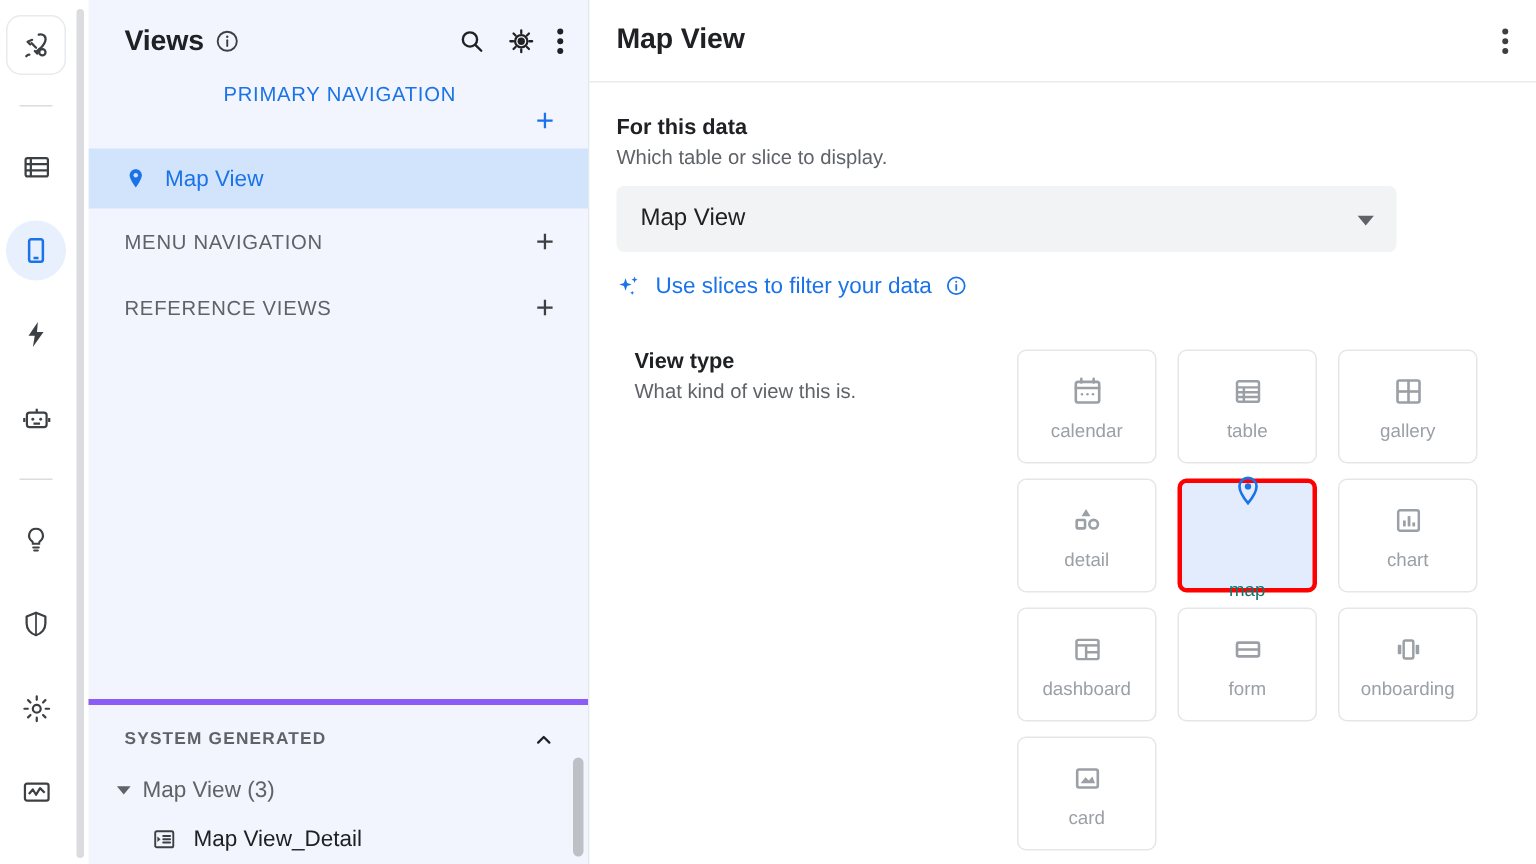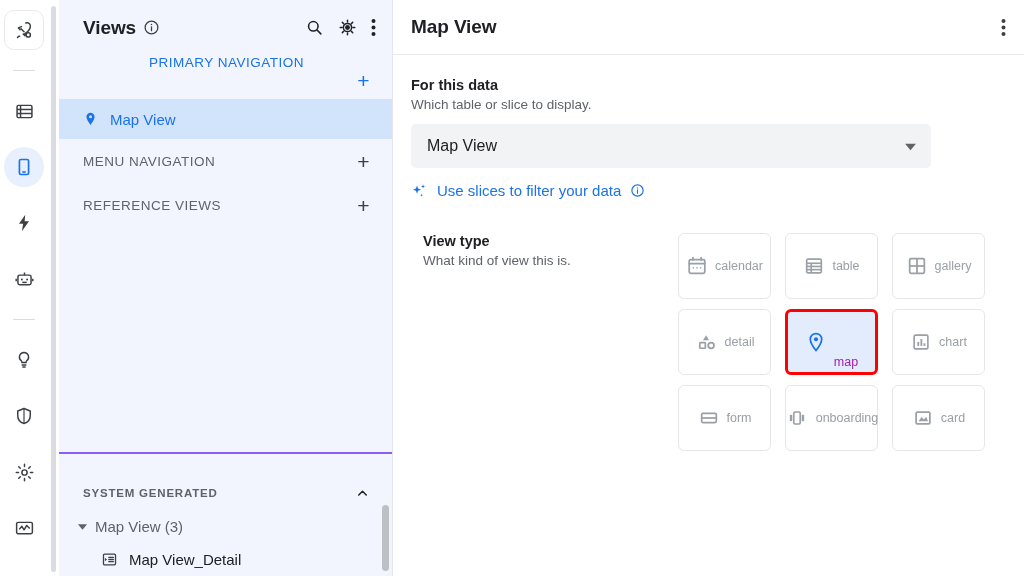--- a/index.html
+++ b/index.html
@@ -128,22 +128,22 @@
     color: #3c4043;
   }
   .nav-item.selected {
     background: #d2e3fc;
     color: #1a73e8;
   }
   .nav-item .pin { display: flex; color: #1a73e8; }
 
   .sys-wrap {
     flex: 0 0 auto;
-    border-top: 2px solid #8b5cf6;
-    padding-top: 22px;
+    border-top: 4px solid #8b5cf6;
+    padding-top: 6px;
     position: relative;
   }
   .sys-head {
     height: 34px;
     display: flex; align-items: center;
     padding: 0 22px 0 24px;
     font-size: 11.5px; font-weight: bold;
     letter-spacing: 0.8px;
     color: #5f6368;
   }
@@ -225,38 +225,38 @@
     margin-top: 34px;
   }
   .viewtype-left { width: 255px; flex: 0 0 255px; margin-left: 12px; }
 
   .tile-grid {
     display: grid;
     grid-template-columns: repeat(3, 93px);
     gap: 10px 14px;
   }
   .tile {
-    width: 93px; height: 66px;
+    width: 93px; height: 76px;
     border: 1px solid #e4e6e9;
     border-radius: 6px;
     background: #ffffff;
-    display: flex; flex-direction: row;
+    display: flex; flex-direction: column;
     align-items: center; justify-content: center;
     gap: 7px;
     color: #9aa0a6;
     text-align: right;
   }
   .tile .glyph { display: flex; height: 24px; align-items: center; }
   .tile .tlabel { font-size: 12.5px; color: #9aa0a6; }
   .tile.selected {
     background: #e3ecfd;
     border: 3px solid #ff0000;
     color: #1a73e8;
   }
-  .tile.selected .tlabel { color: #a21caf; margin-top: 40px; }
+  .tile.selected .tlabel { color: #0f766e; margin-top: 40px; }
 </style>
 </head>
 <body>
 
 <div id="app">
 
   <div class="rail">
     <div class="rail-spacer-xs"></div>
 
     <div class="rail-item boxed">
@@ -597,20 +597,31 @@
               <svg width="22" height="22" viewBox="0 0 24 24" fill="none" stroke="#9aa0a6" stroke-width="1.8">
                 <rect x="4.5" y="4.5" width="15" height="15" rx="1.5"></rect>
                 <rect x="8" y="12" width="2" height="4.3" fill="#9aa0a6" stroke="none"></rect>
                 <rect x="11.4" y="8.8" width="2" height="7.5" fill="#9aa0a6" stroke="none"></rect>
                 <rect x="14.8" y="13.4" width="2" height="2.9" fill="#9aa0a6" stroke="none"></rect>
               </svg>
             </span>
             <span class="tlabel">chart</span>
           </div>
 
+          <div class="tile">
+            <span class="glyph">
+              <svg width="22" height="22" viewBox="0 0 24 24" fill="none" stroke="#9aa0a6" stroke-width="1.8">
+                <rect x="4" y="5" width="16" height="14" rx="1.4"></rect>
+                <line x1="4" y1="9" x2="20" y2="9"></line>
+                <line x1="11" y1="9" x2="11" y2="19"></line>
+                <line x1="11" y1="14" x2="20" y2="14"></line>
+              </svg>
+            </span>
+            <span class="tlabel">dashboard</span>
+          </div>
 
           <div class="tile">
             <span class="glyph">
               <svg width="22" height="22" viewBox="0 0 24 24" fill="none" stroke="#9aa0a6" stroke-width="1.9">
                 <rect x="4" y="7" width="16" height="10" rx="1.4"></rect>
                 <line x1="4" y1="12" x2="20" y2="12"></line>
               </svg>
             </span>
             <span class="tlabel">form</span>
           </div>

